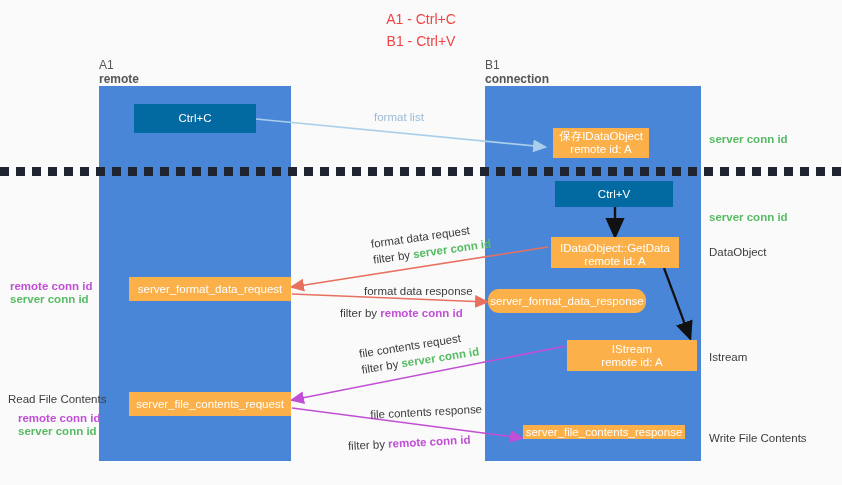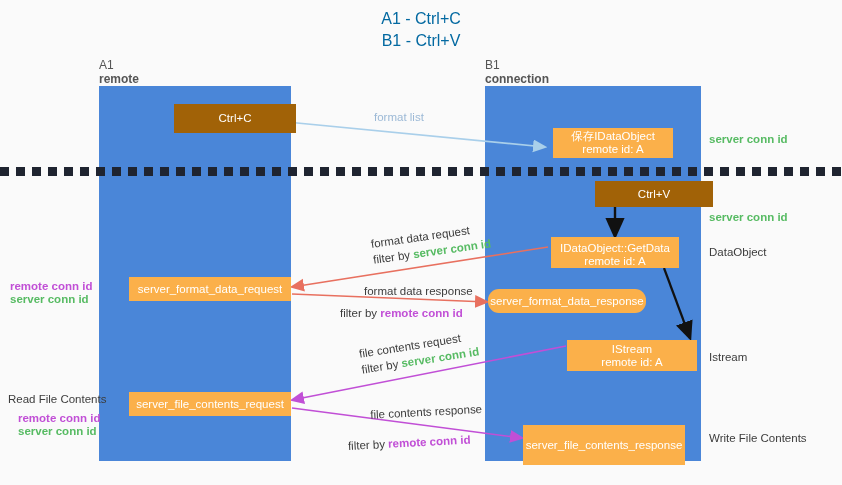--- a/index.html
+++ b/index.html
@@ -12,25 +12,25 @@
   .stage{position:absolute;left:0;top:0;width:842px;height:485px;}
   .col{position:absolute;background:#4a86d8;}
   #col-a{left:99px;top:86px;width:192px;height:375px;}
   #col-b{left:485px;top:86px;width:216px;height:375px;}
 
   .hdr{position:absolute;text-align:left;color:#555;font-size:12px;line-height:14px;}
   .hdr .t1{display:block;}
   .hdr .t2{display:block;font-weight:bold;}
 
   .title{position:absolute;left:0;top:8px;width:842px;text-align:center;
-    color:#0369a1;font-size:16px;line-height:22px;}
+    color:#ef4444;font-size:14px;line-height:22px;}
 
   .box{position:absolute;box-sizing:border-box;display:flex;flex-direction:column;
     align-items:center;justify-content:center;color:#fff;font-size:11.5px;line-height:13px;text-align:center;}
-  .green{background:#a16207;margin-left:40px;}
+  .green{background:#0369a1;}
   .orange{background:#fbb04a;}
 
   .lbl{position:absolute;font-size:11.5px;line-height:14px;color:#3c3c3c;white-space:nowrap;}
   .lbl.green-t{color:#57bb63;font-weight:bold;}
   .lbl.purple-t{color:#c14fd6;font-weight:bold;}
   .lbl.blue-t{color:#9cb9d6;}
   .lbl b.g{color:#57bb63;}
   .lbl b.p{color:#c14fd6;}
 
   .rot-wrap{position:absolute;transform-origin:0 0;}
@@ -90,21 +90,21 @@
   </svg>
 
   <svg class="dash" viewBox="0 0 842 9" preserveAspectRatio="none">
     <line x1="0" y1="4.5" x2="842" y2="4.5" stroke="#1f2430" stroke-width="9" stroke-dasharray="9 7"></line>
   </svg>
 
   <div class="box green" style="left:134px;top:104px;width:122px;height:29px;">
     <span>Ctrl+C</span>
   </div>
 
-  <div class="box orange" style="left:553px;top:128px;width:120px;height:30px;">
+  <div class="box orange" style="left:553px;top:128px;width:96px;height:30px;">
     <span>保存IDataObject</span>
     <span>remote id: A</span>
   </div>
 
   <div class="box green" style="left:555px;top:181px;width:118px;height:26px;">
     <span>Ctrl+V</span>
   </div>
 
   <div class="box orange" style="left:551px;top:237px;width:128px;height:31px;justify-content:flex-end;">
     <span>IDataObject::GetData</span>
@@ -121,21 +121,21 @@
 
   <div class="box orange" style="left:567px;top:340px;width:130px;height:31px;">
     <span>IStream</span>
     <span>remote id: A</span>
   </div>
 
   <div class="box orange" style="left:129px;top:392px;width:162px;height:24px;">
     <span>server_file_contents_request</span>
   </div>
 
-  <div class="box orange" style="left:523px;top:425px;width:162px;height:40px;">
+  <div class="box orange" style="left:523px;top:425px;width:162px;height:14px;">
     <span>server_file_contents_response</span>
   </div>
 
   <div class="lbl blue-t" style="left:374px;top:110px;">
     <span>format list</span>
   </div>
 
   <div class="rot-wrap" style="left:370px;top:237px;transform:rotate(-8deg);">
     <div class="lbl" style="position:relative;left:0;top:0;">
       <span>format data request</span>

